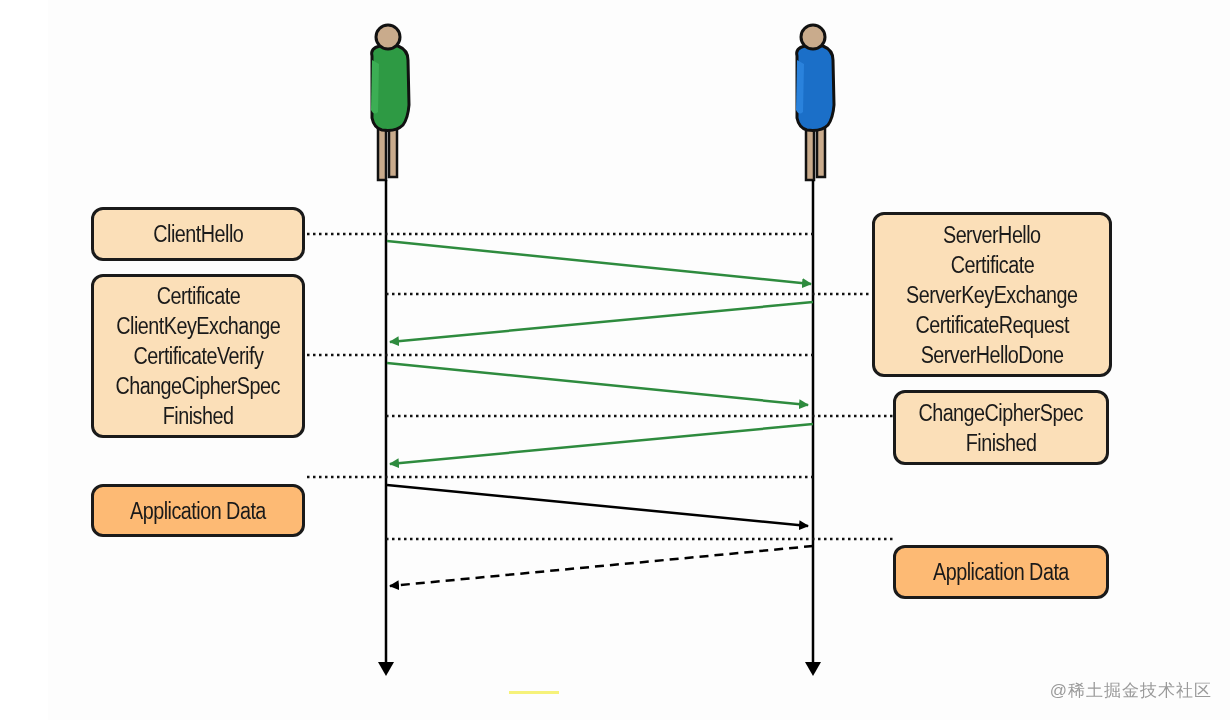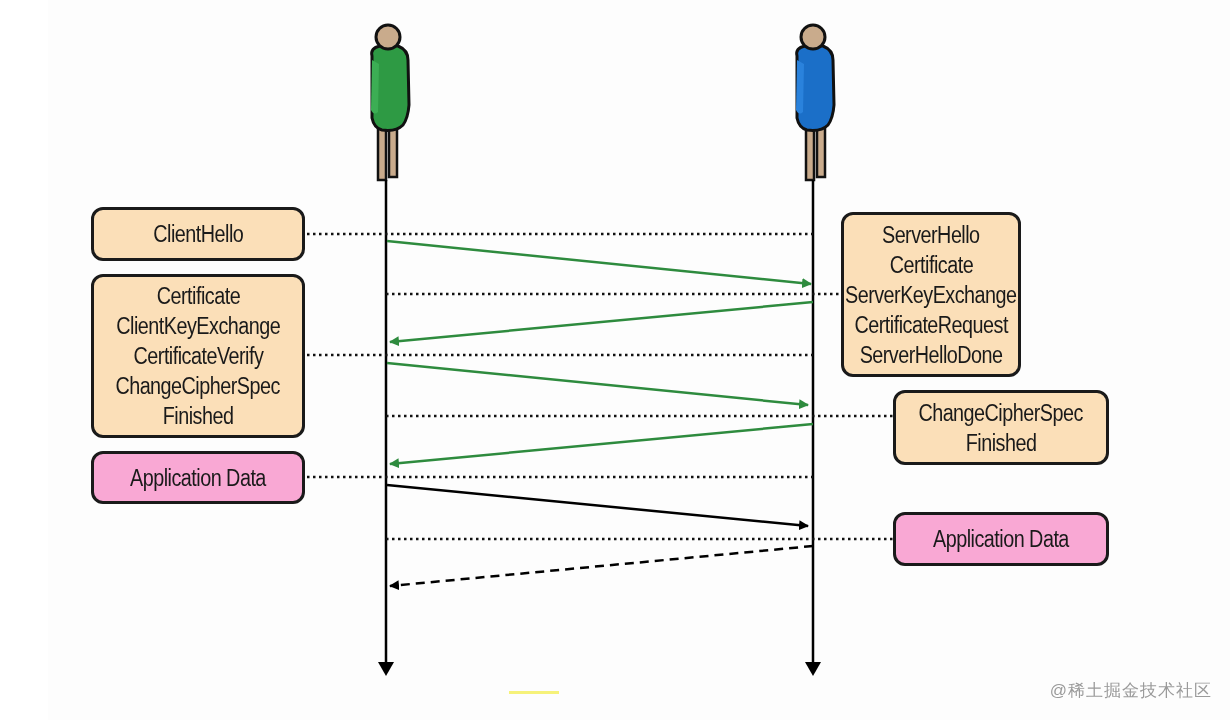--- a/index.html
+++ b/index.html
@@ -22,21 +22,21 @@
       color: #1a1a1a;
       font-family: "Liberation Sans", sans-serif;
       font-stretch: condensed;
       font-size: 23px;
       line-height: 30px;
       letter-spacing: -0.6px;
       transform-origin: center;
     }
     .box span { display: block; white-space: nowrap; transform: scaleX(0.86); }
     .box.handshake { background: #fbdfb8; }
-    .box.appdata { background: #f9a8d4; }
+    .box.appdata { background: #fdba74; margin-top: 33px; }
     .watermark {
       position: absolute; right: 18px; bottom: 18px;
       color: #9a9a9a; font-size: 17px;
       font-family: Liberation Sans, sans-serif;
       letter-spacing: 1px;
     }
     .highlight-mark {
       position: absolute; left: 509px; top: 691px; width: 50px; height: 3px;
       background: #f6f27a;
     }
@@ -103,21 +103,21 @@
     <span>Certificate</span>
     <span>ClientKeyExchange</span>
     <span>CertificateVerify</span>
     <span>ChangeCipherSpec</span>
     <span>Finished</span>
   </div>
   <div class="box appdata" style="left:91px; top:451px; width:214px; height:53px;">
     <span>Application Data</span>
   </div>
 
-  <div class="box handshake" style="left:841px; top:212px; width:180px; height:165px;">
+  <div class="box handshake" style="left:872px; top:212px; width:240px; height:165px;">
     <span>ServerHello</span>
     <span>Certificate</span>
     <span>ServerKeyExchange</span>
     <span>CertificateRequest</span>
     <span>ServerHelloDone</span>
   </div>
   <div class="box handshake" style="left:893px; top:390px; width:216px; height:75px;">
     <span>ChangeCipherSpec</span>
     <span>Finished</span>
   </div>

